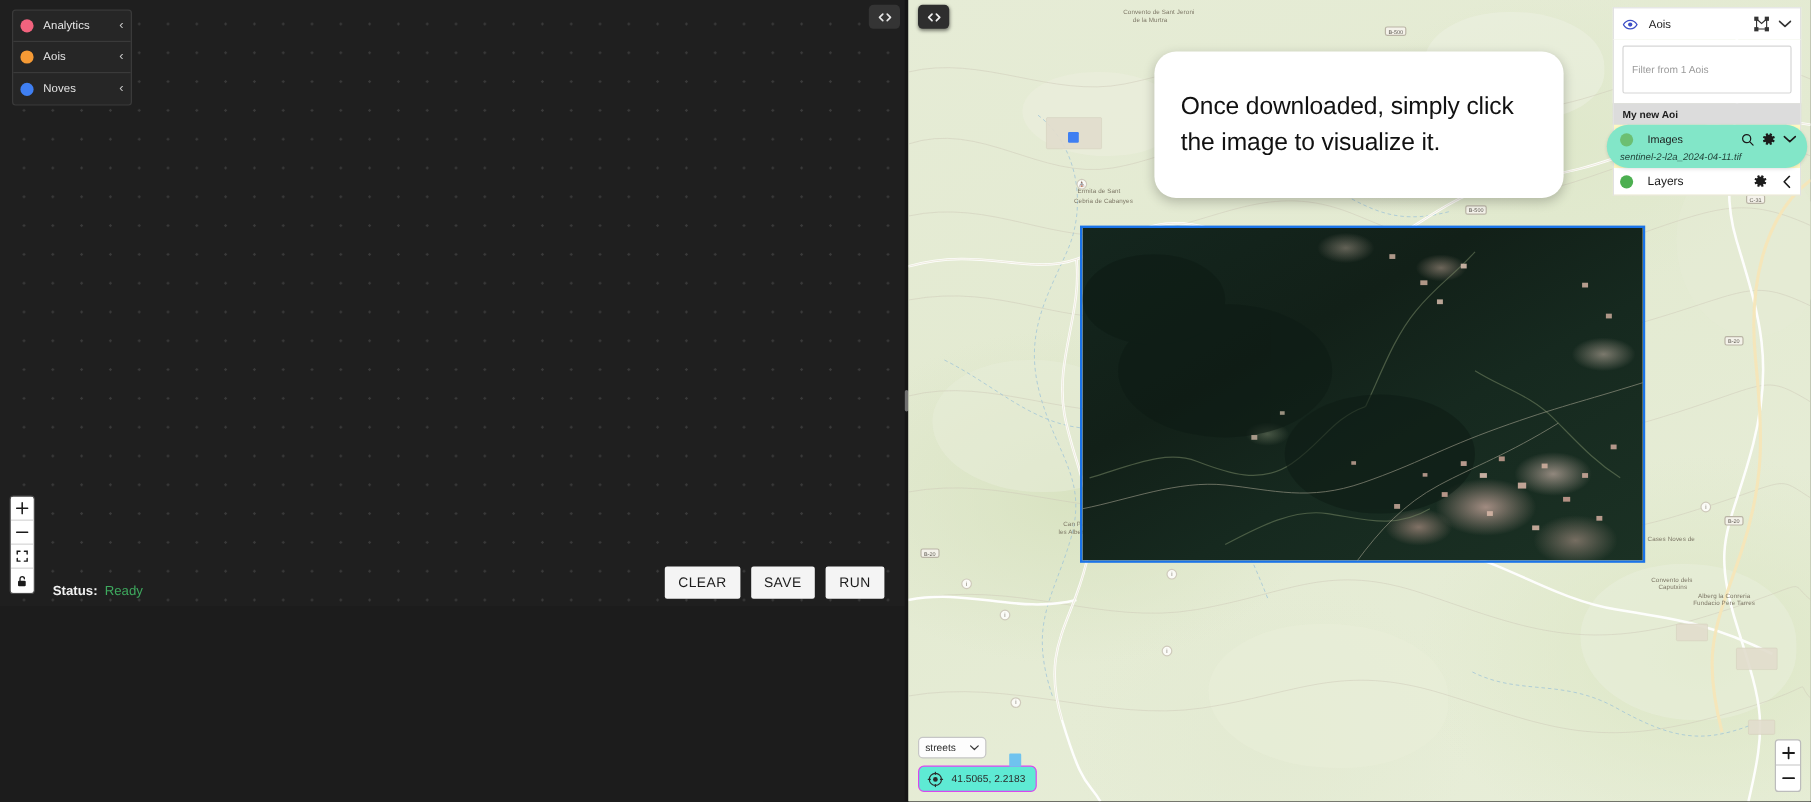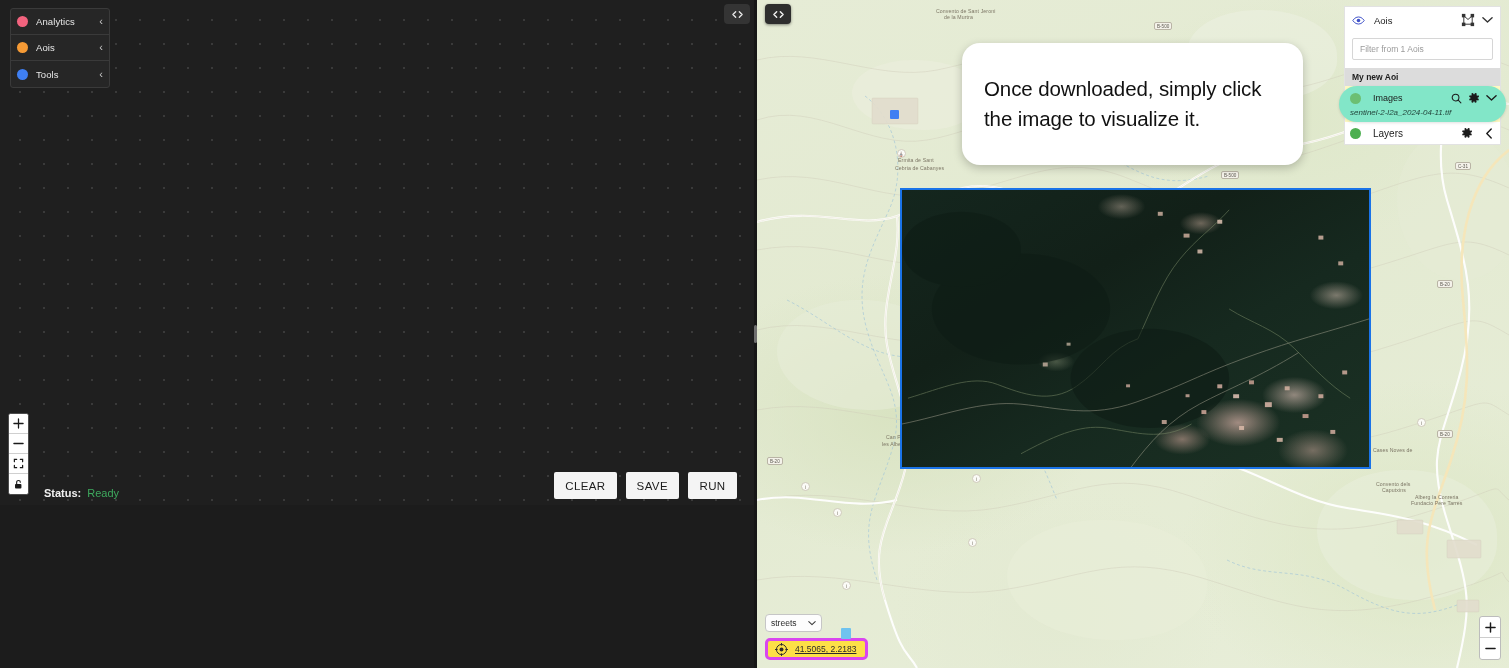--- a/index.html
+++ b/index.html
@@ -210,27 +210,26 @@
     cursor: pointer;
   }
   #basemap-select .chev { font-size: 8px; color: #444; }
 
   
   #coord-box {
     position: absolute; left: 8px; bottom: 8px;
     display: flex; align-items: center; gap: 7px;
     height: 22px;
     padding: 0 9px 0 7px;
-    background: #fde047;
-    border: 3px solid #d946ef;
+    background: #5eead4;
+    border: 1px solid #d946ef;
     border-radius: 5px;
     font-size: 8.5px;
     color: #2b2b2b;
     cursor: pointer;
-    text-decoration: underline;
   }
   #coord-box svg { display: block; }
 
   
   #map-marker {
     position: absolute; left: 84px; bottom: 29px;
     width: 10px; height: 11px;
     background: #6fc3ef;
     border-radius: 1px;
   }
@@ -279,21 +278,21 @@
   .hdr-icon { flex: 0 0 auto; display: flex; align-items: center; cursor: pointer; }
 
   #aoi-filter-wrap {
     background: #fff;
     border: 1px solid #e2e2e2;
     border-top: none;
     border-bottom: none;
     padding: 5px 7px 8px 7px;
   }
   #aoi-filter {
-    width: 100%; height: 22px;
+    width: 100%; height: 40px;
     border: 1px solid #d6d6d6;
     border-radius: 2px;
     padding: 0 7px;
     font-size: 8.5px;
     color: #2a2a2a;
     font-family: "Liberation Sans", sans-serif;
     outline: none;
     background: #fff;
   }
   #aoi-filter::placeholder { color: #9b9b9b; }
@@ -413,21 +412,21 @@
         <span class="node-label">Analytics</span>
         <span class="node-chev">‹</span>
       </div>
       <div class="node-item">
         <span class="node-dot" style="background:#f59a35"></span>
         <span class="node-label">Aois</span>
         <span class="node-chev">‹</span>
       </div>
       <div class="node-item">
         <span class="node-dot" style="background:#3f7ff2"></span>
-        <span class="node-label">Tools</span>
+        <span class="node-label">Noves</span>
         <span class="node-chev">‹</span>
       </div>
     </div>
 
     <div id="ws-controls">
       <div class="ws-ctrl-btn">
         <svg width="11" height="11" viewBox="0 0 12 12">
             <path d="M6 1v10M1 6h10" stroke="#1a1a1a" stroke-width="1.4" stroke-linecap="round"></path>
           </svg>
       </div>

